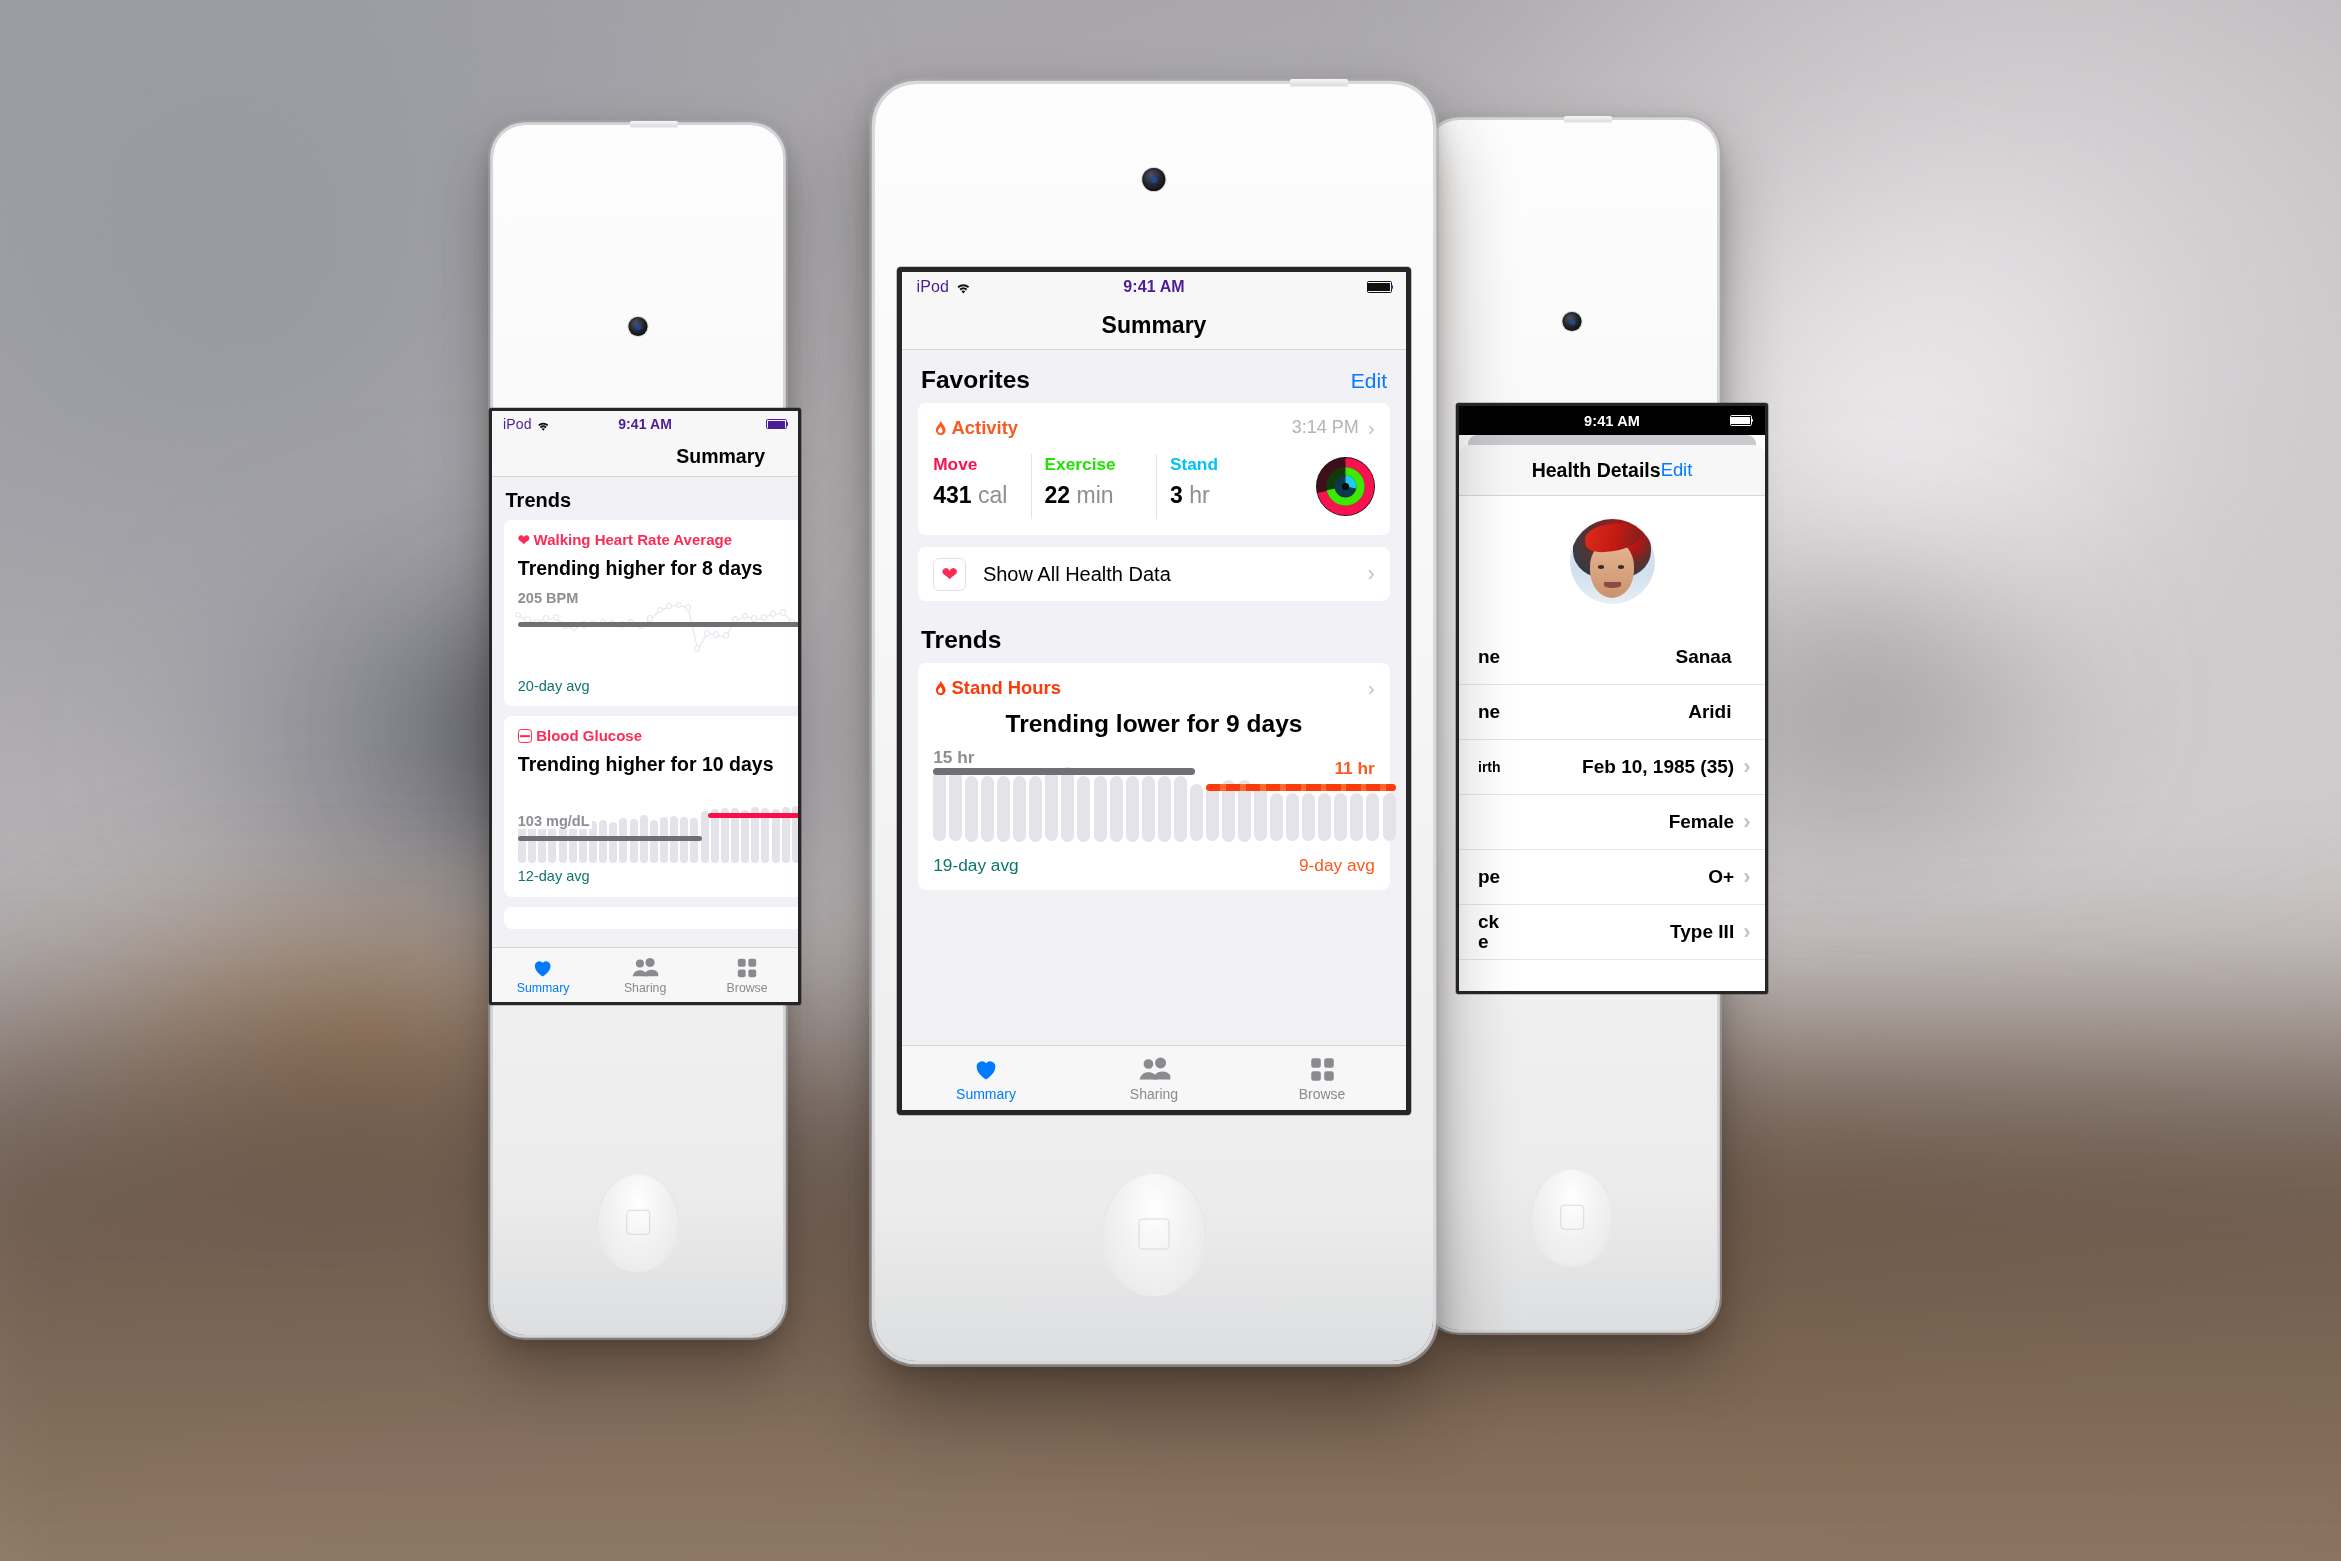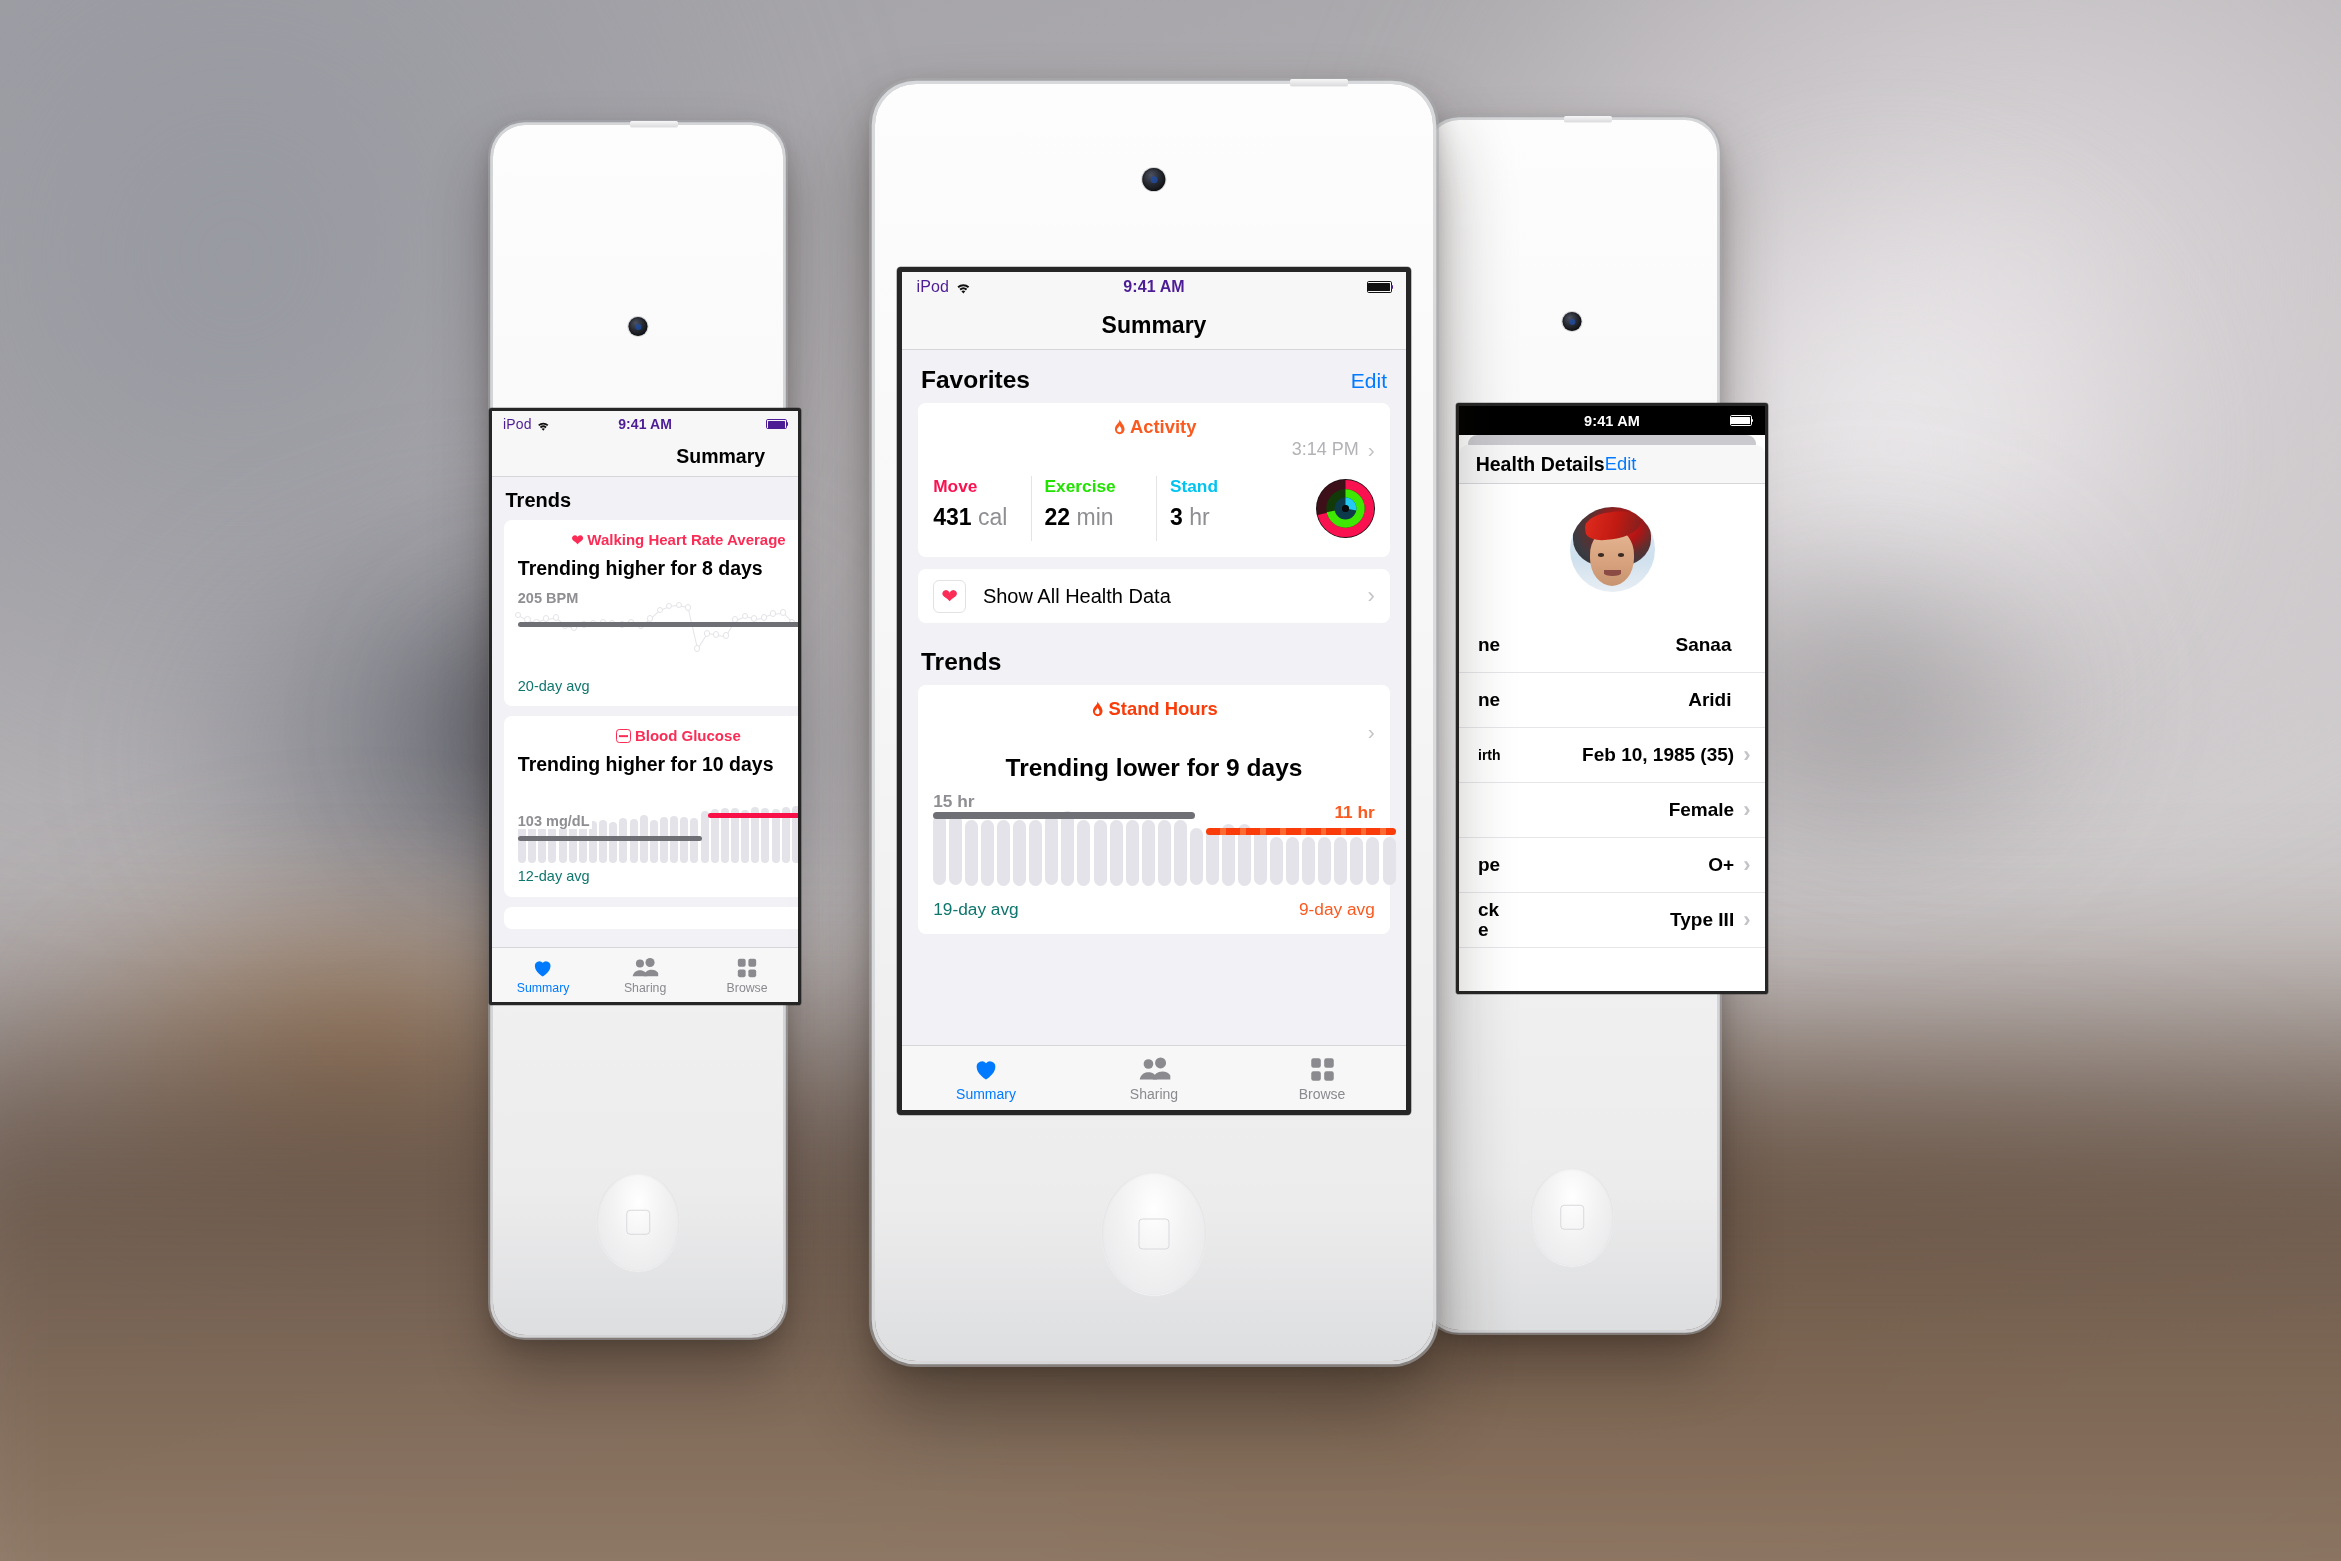--- a/index.html
+++ b/index.html
@@ -116,21 +116,21 @@
   .navbar.left-aligned { justify-content:flex-end; }
 
   .content { flex:1 1 auto; background:#f1f1f6; overflow:hidden; }
 
   
   .sec-head { display:flex; align-items:baseline; justify-content:space-between; }
   .sec-title { font-weight:700; color:#000; }
   .sec-action { color:#027aff; font-weight:400; }
 
   .card { background:#fff; border-radius:7.8px; }
-  .card-head { display:flex; align-items:center;flex-direction:column; }
+  .card-head { display:flex; align-items:center; }
   .card-title { font-weight:700; }
   .card-title .gl { margin-right:.25em; }
   .card-right { margin-left:auto; display:flex; align-items:center; color:#b2b2b7; }
   .chev { color:#c3c3c8; font-weight:400; }
   .trend-line { font-weight:700; color:#000; }
 
   
   .metrics { display:flex; align-items:stretch; }
   .metric { padding-right:0; }
   .metric .lbl { font-weight:700; }
@@ -436,21 +436,21 @@
         <div class="sb-time">9:41 AM</div>
         <div class="sb-right" style="margin-left:auto;">
           <span class="batt" style="width:22px;height:11px;">
               <i></i>
             </span>
         </div>
       </div>
 
       <div style="height:10px; background:#c9c9ce; border-radius:9px 9px 0 0; margin:0 9px;"></div>
 
-      <div class="navbar" style="height:39px; padding:0 16.7px; justify-content:flex-start; border-radius:9px 9px 0 0;">
+      <div class="navbar" style="height:51px; padding:0 16.7px; justify-content:center; border-radius:9px 9px 0 0;">
         <span style="font-size:19.5px;">Health Details</span>
         <span class="sec-action" style="font-size:18.4px;">Edit</span>
       </div>
 
       <div class="content" style="background:#fff; overflow:hidden;font-weight:bold;">
 
         <div style="display:flex; justify-content:center; padding:23.4px 0 26px 0; background:#fff;">
           <div class="avatar" style="width:85px; height:85px;">
             <div class="hair"></div>
             <div class="face"></div>

